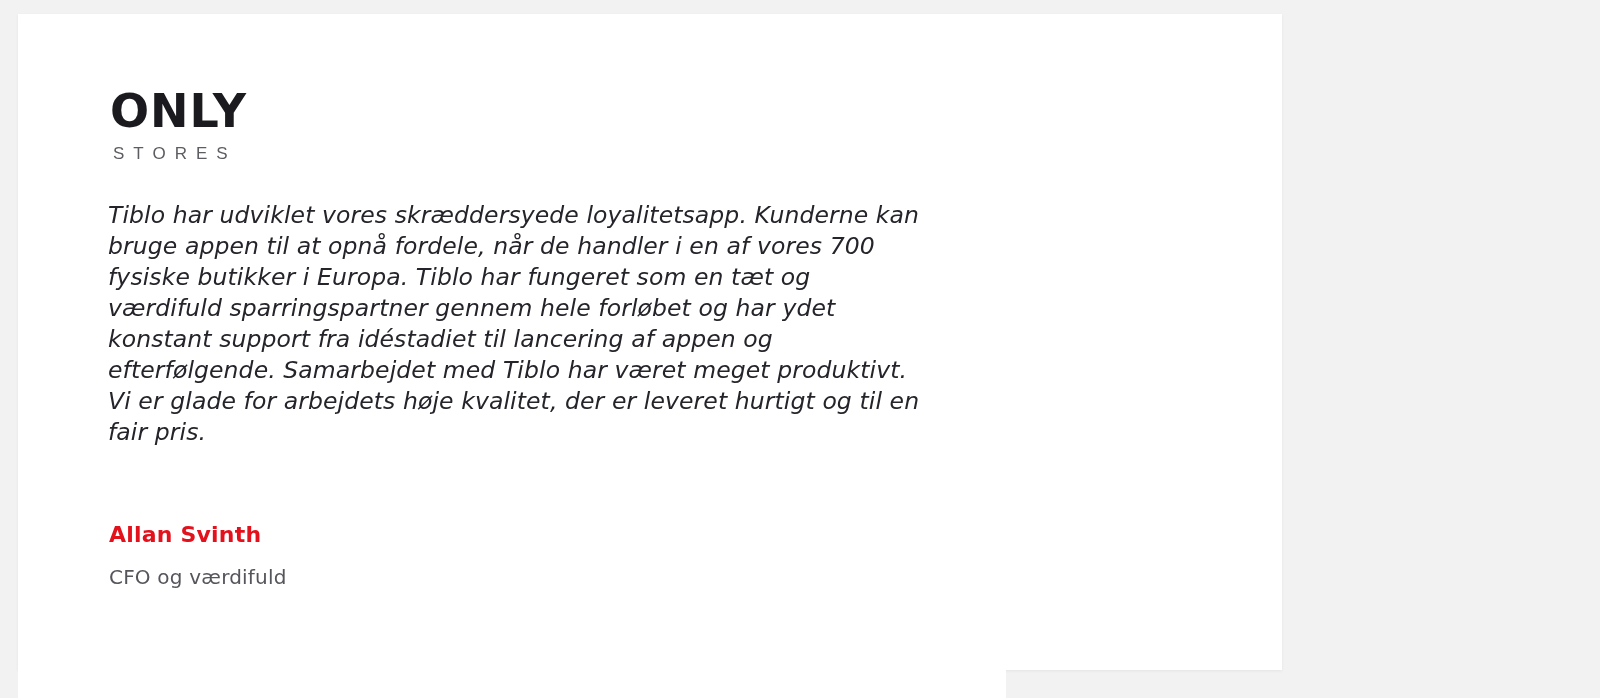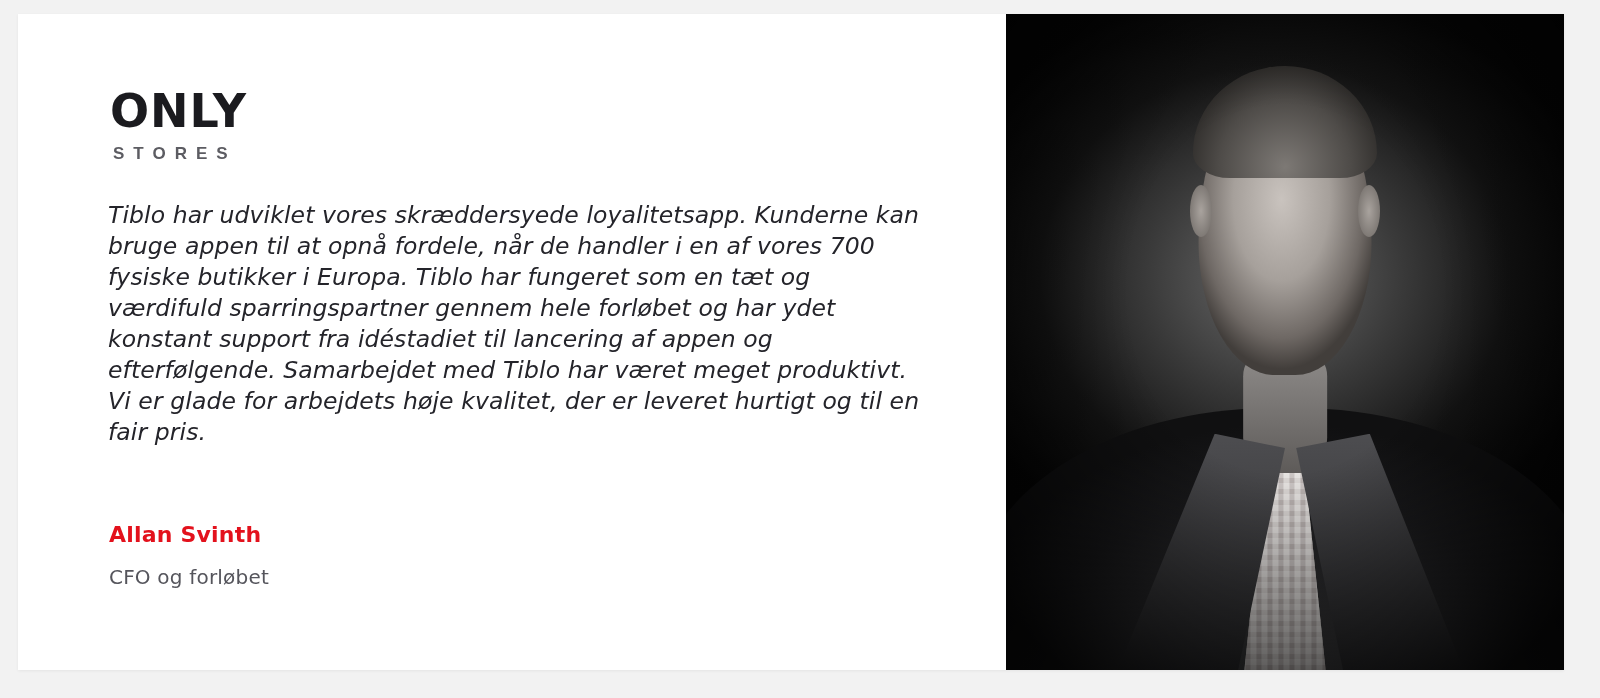--- a/index.html
+++ b/index.html
@@ -11,24 +11,25 @@
     height: 698px;
     background: #f2f2f2;
     font-family: "Liberation Sans", sans-serif;
     overflow: hidden;
   }
 
   .testimonial-card {
     position: absolute;
     left: 18px;
     top: 14px;
-    width: 1546px;
+    width: 1264px;
     height: 656px;
     background: #ffffff;
     display: flex;
+    flex-direction: column;
     box-shadow: 0 1px 3px rgba(0,0,0,0.06);
   }
 
   .content-pane {
     width: 988px;
     flex: 0 0 988px;
     position: relative;
     padding: 0;
     background: #ffffff;
   }
@@ -41,21 +42,21 @@
   .logo-main {
     font-family: "DejaVu Sans", sans-serif;
     font-weight: 700;
     font-size: 46px;
     letter-spacing: 1px;
     color: #1b1b1f;
     line-height: 1;
   }
   .logo-sub {
     font-family: "Liberation Sans", sans-serif;
-    font-weight: 700;
+    font-weight: 400;
     font-size: 17px;
     letter-spacing: 9px;
     color: #5c5c62;
     margin-top: 10px;
     padding-left: 3px;
   }
 
   .quote-text {
     position: absolute;
     left: 90px;
@@ -198,21 +199,21 @@
 
     <div class="logo-block">
       <div class="logo-main">ONLY</div>
       <div class="logo-sub">STORES</div>
     </div>
 
     <div class="quote-text">Tiblo har udviklet vores skræddersyede loyalitetsapp. Kunderne kan bruge appen til at opnå fordele, når de handler i en af vores 700 fysiske butikker i Europa. Tiblo har fungeret som en tæt og værdifuld sparringspartner gennem hele forløbet og har ydet konstant support fra idéstadiet til lancering af appen og efterfølgende. Samarbejdet med Tiblo har været meget produktivt. Vi er glade for arbejdets høje kvalitet, der er leveret hurtigt og til en fair pris.</div>
 
     <div class="attribution">
       <div class="author-name">Allan Svinth</div>
-      <div class="author-title">CFO og forløbet</div>
+      <div class="author-title">CFO og værdifuld</div>
     </div>
 
   </div>
 
   <div class="photo-pane">
     <div class="photo-bg"></div>
     <div class="suit-shoulders"></div>
     <div class="shirt"></div>
     <div class="neck"></div>
     <div class="lapel-left"></div>

